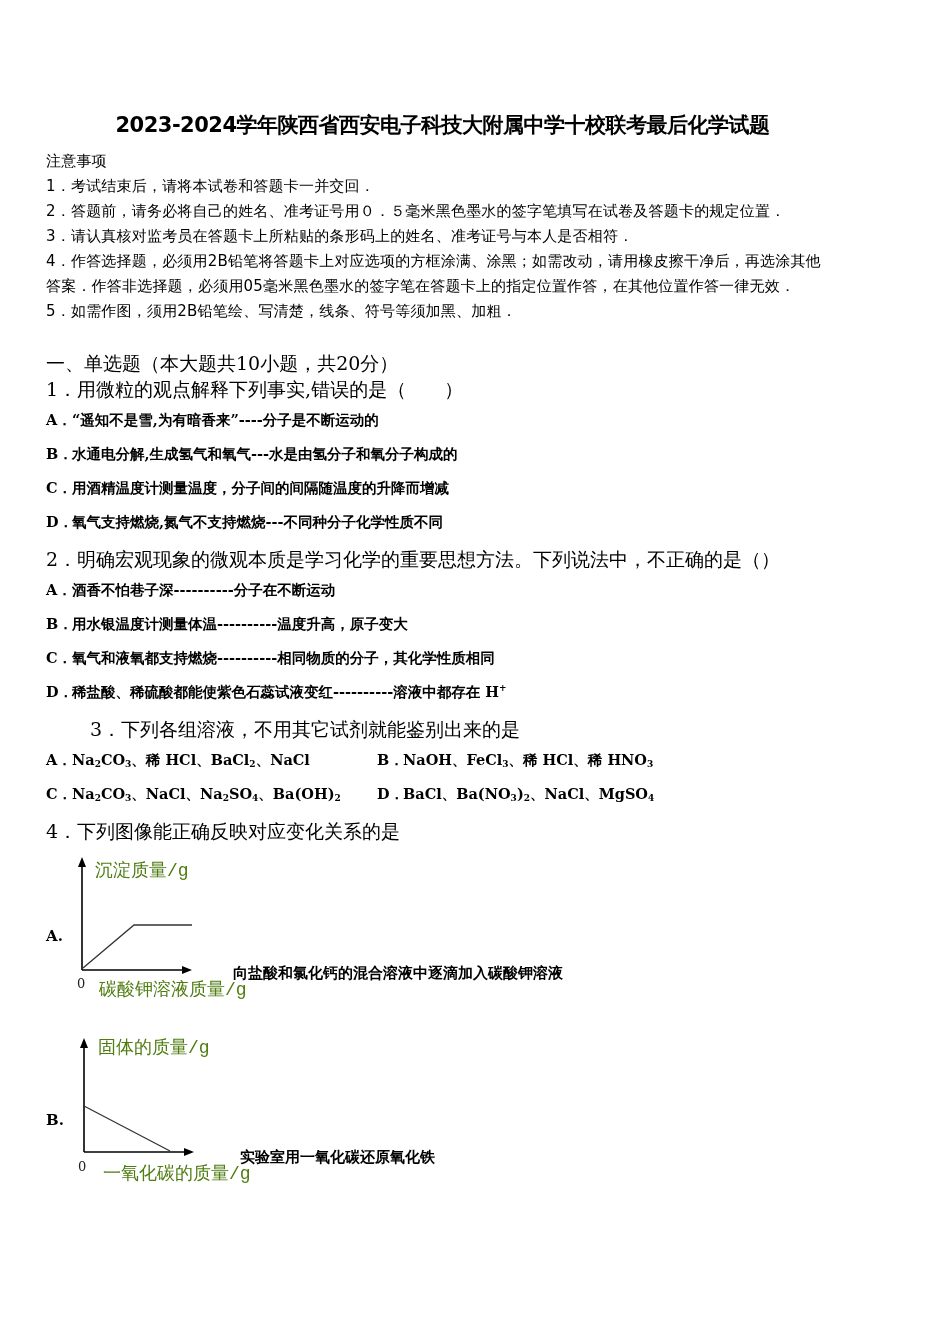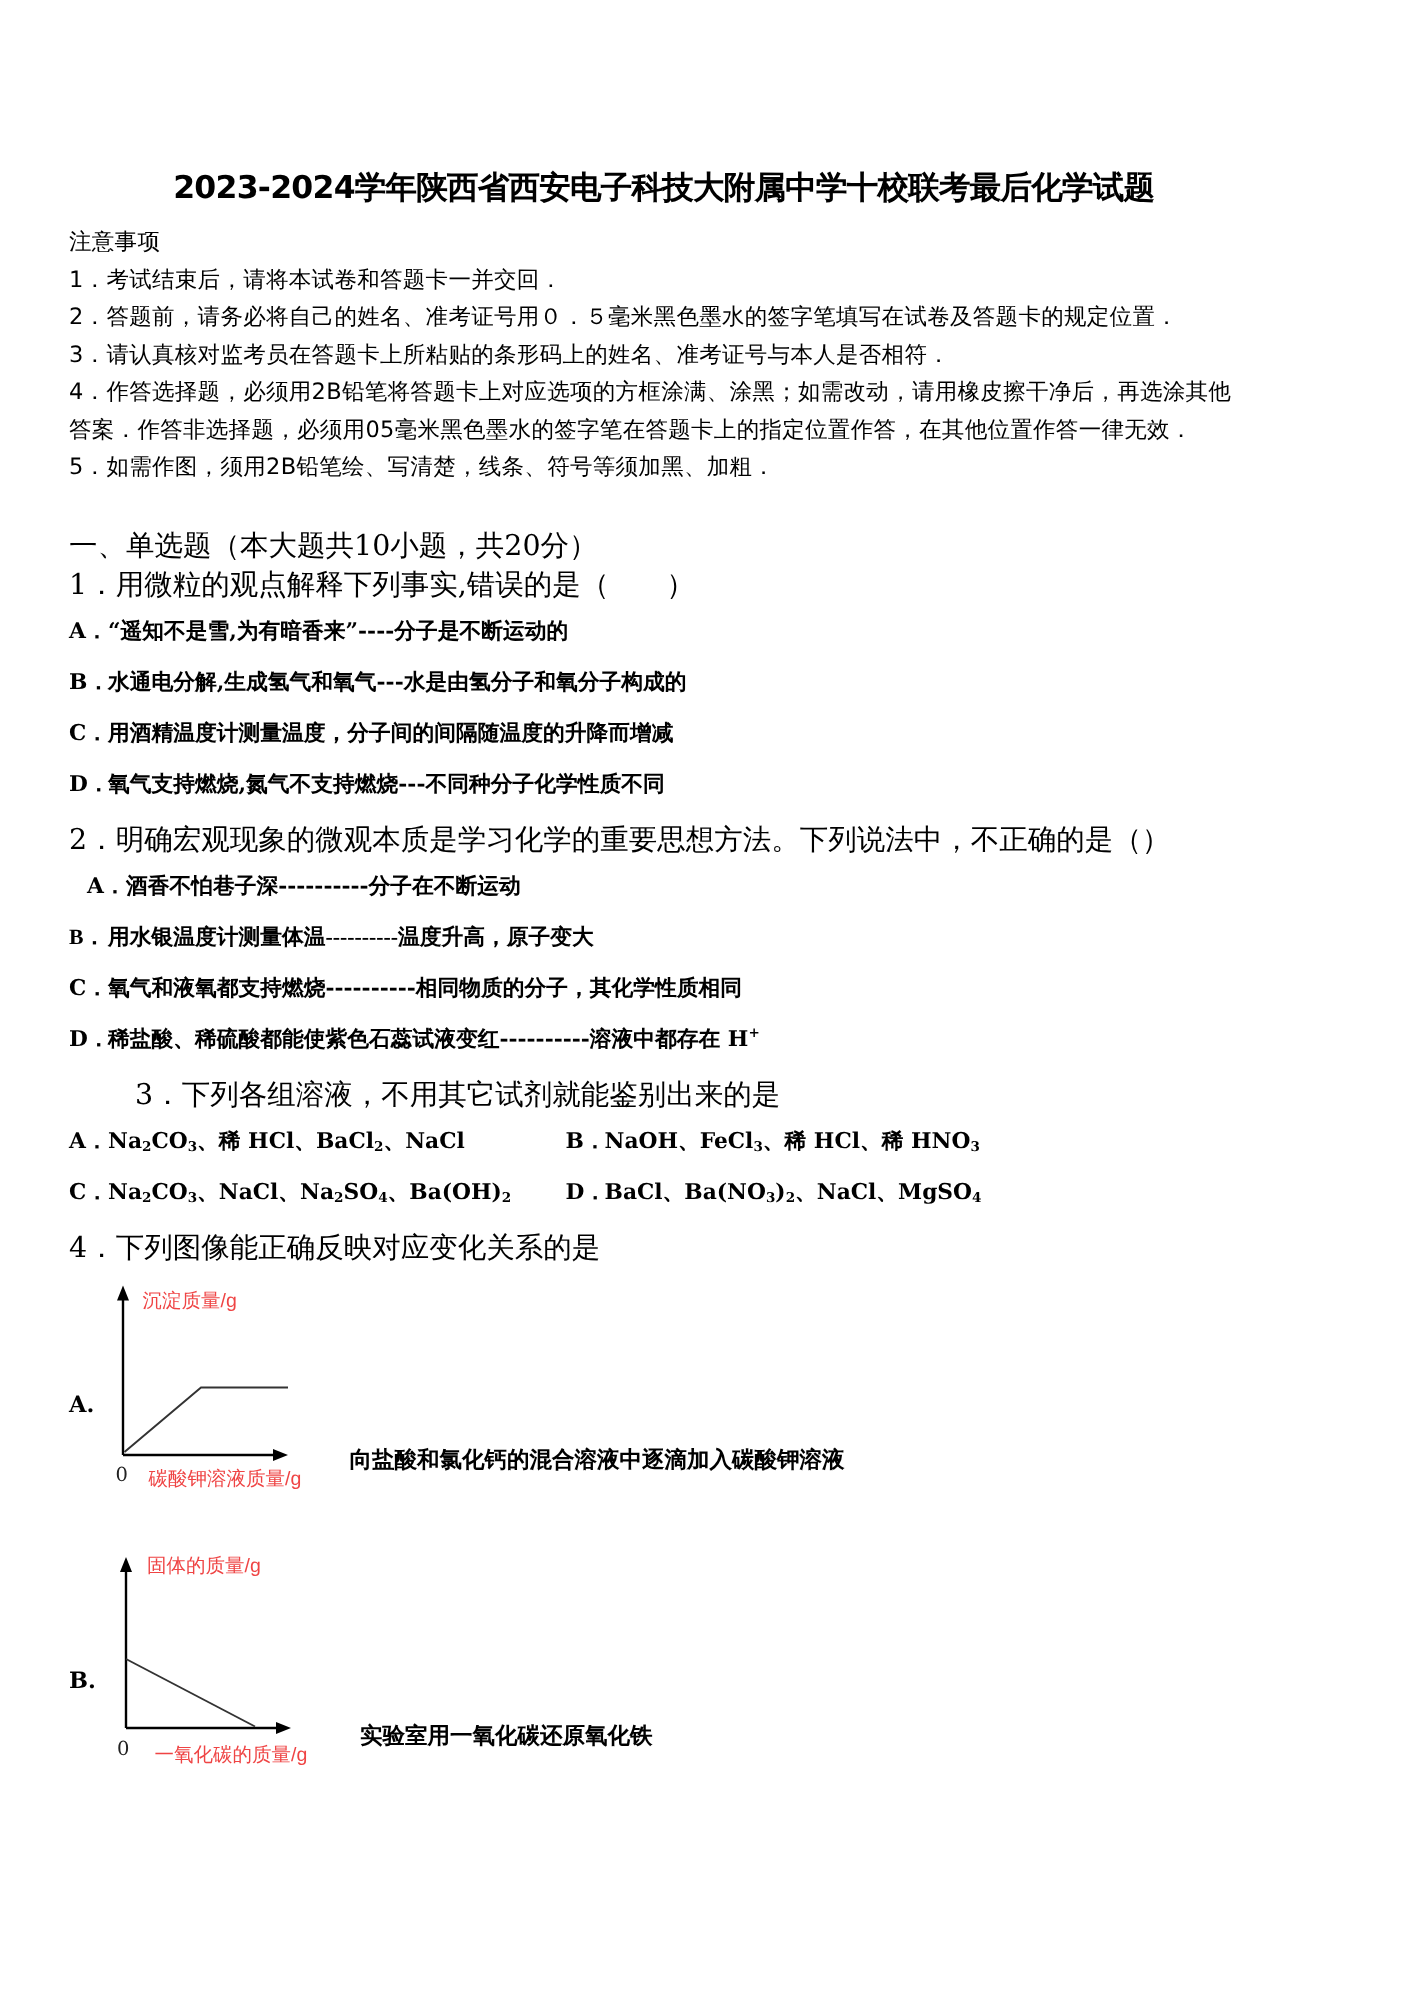--- a/index.html
+++ b/index.html
@@ -5,21 +5,21 @@
   html, body { margin: 0; padding: 0; background: #ffffff; }
   body { width: 950px; height: 1344px; position: relative; overflow: hidden; color: #000; }
   .abs { position: absolute; white-space: nowrap; }
   .title { left: 0; width: 885px; top: 111px; text-align: center; font-family: "DejaVu Sans", sans-serif; font-weight: bold; font-size: 21px; letter-spacing: -0.5px; }
   .notice { font-family: "DejaVu Sans", sans-serif; font-size: 15px; left: 46px; letter-spacing: 0.2px; }
   .q { font-family: "DejaVu Serif", serif; font-size: 19px; left: 46px; }
   .opt { font-family: "DejaVu Serif", serif; font-size: 14.5px; font-weight: bold; }
   .opt .lab { display: inline-block; width: 26px; }
   sub { font-size: 9px; vertical-align: -2px; line-height: 0; }
   sup { font-size: 9px; vertical-align: 6px; line-height: 0; }
-  .graph-label { font-family: Liberation Sans, sans-serif; font-size: 13px; color: #ef4444; }
+  .graph-label { font-family: Liberation Mono, monospace; font-size: 18px; color: #4d7c0f; }
   .graph-zero { font-family: "DejaVu Serif", serif; font-size: 13px; color: #222; }
   .graph-desc { font-family: "DejaVu Sans", sans-serif; font-size: 15px; font-weight: bold; margin-top: 37px; }
   .opt-letter { font-family: "DejaVu Serif", serif; font-size: 15px; font-weight: bold; }
   svg { position: absolute; left: 0; top: 0; }
 </style>
 </head>
 <body>
 
 <div class="abs title">2023-2024学年陕西省西安电子科技大附属中学十校联考最后化学试题</div>
 
@@ -41,24 +41,24 @@
   <span class="lab">B．</span><span>水通电分解,生成氢气和氧气---水是由氢分子和氧分子构成的</span>
 </div>
 <div class="abs q opt" style="top:479px;">
   <span class="lab">C．</span><span>用酒精温度计测量温度，分子间的间隔随温度的升降而增减</span>
 </div>
 <div class="abs q opt" style="top:513px;">
   <span class="lab">D．</span><span>氧气支持燃烧,氮气不支持燃烧---不同种分子化学性质不同</span>
 </div>
 
 <div class="abs q" style="top:547px;">2．明确宏观现象的微观本质是学习化学的重要思想方法。下列说法中，不正确的是（）</div>
-<div class="abs q opt" style="top:581px;margin-left:12px;">
+<div class="abs q opt" style="top:581px;">
   <span class="lab">A．</span><span>酒香不怕巷子深----------分子在不断运动</span>
 </div>
-<div class="abs q opt" style="top:615px;font-family:Liberation Serif, serif;">
+<div class="abs q opt" style="top:615px;">
   <span class="lab">B．</span><span>用水银温度计测量体温----------温度升高，原子变大</span>
 </div>
 <div class="abs q opt" style="top:649px;">
   <span class="lab">C．</span><span>氧气和液氧都支持燃烧----------相同物质的分子，其化学性质相同</span>
 </div>
 <div class="abs q opt" style="top:683px;">
   <span class="lab">D．</span><span>稀盐酸、稀硫酸都能使紫色石蕊试液变红----------溶液中都存在 H</span><sup>+</sup>
 </div>
 
 <div class="abs q" style="top:717px;margin-left:44px;">3．下列各组溶液，不用其它试剂就能鉴别出来的是</div>

